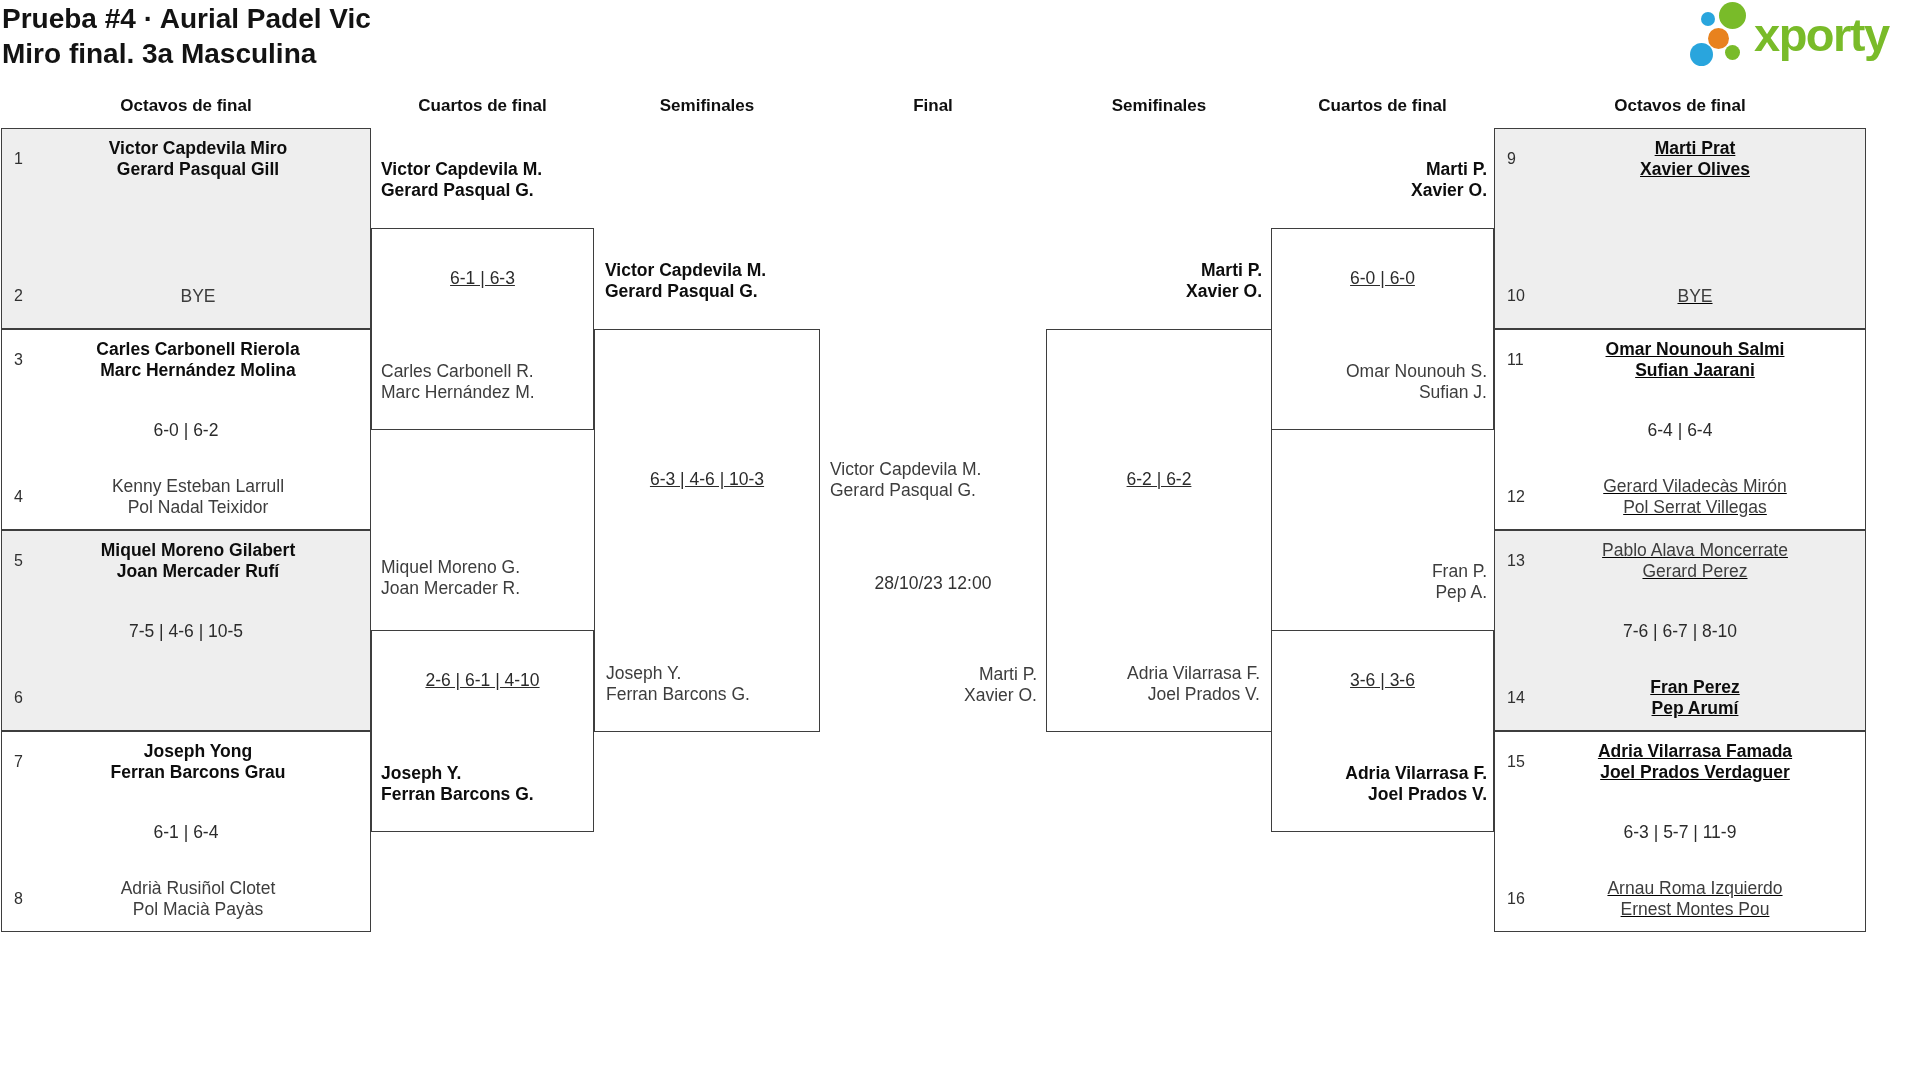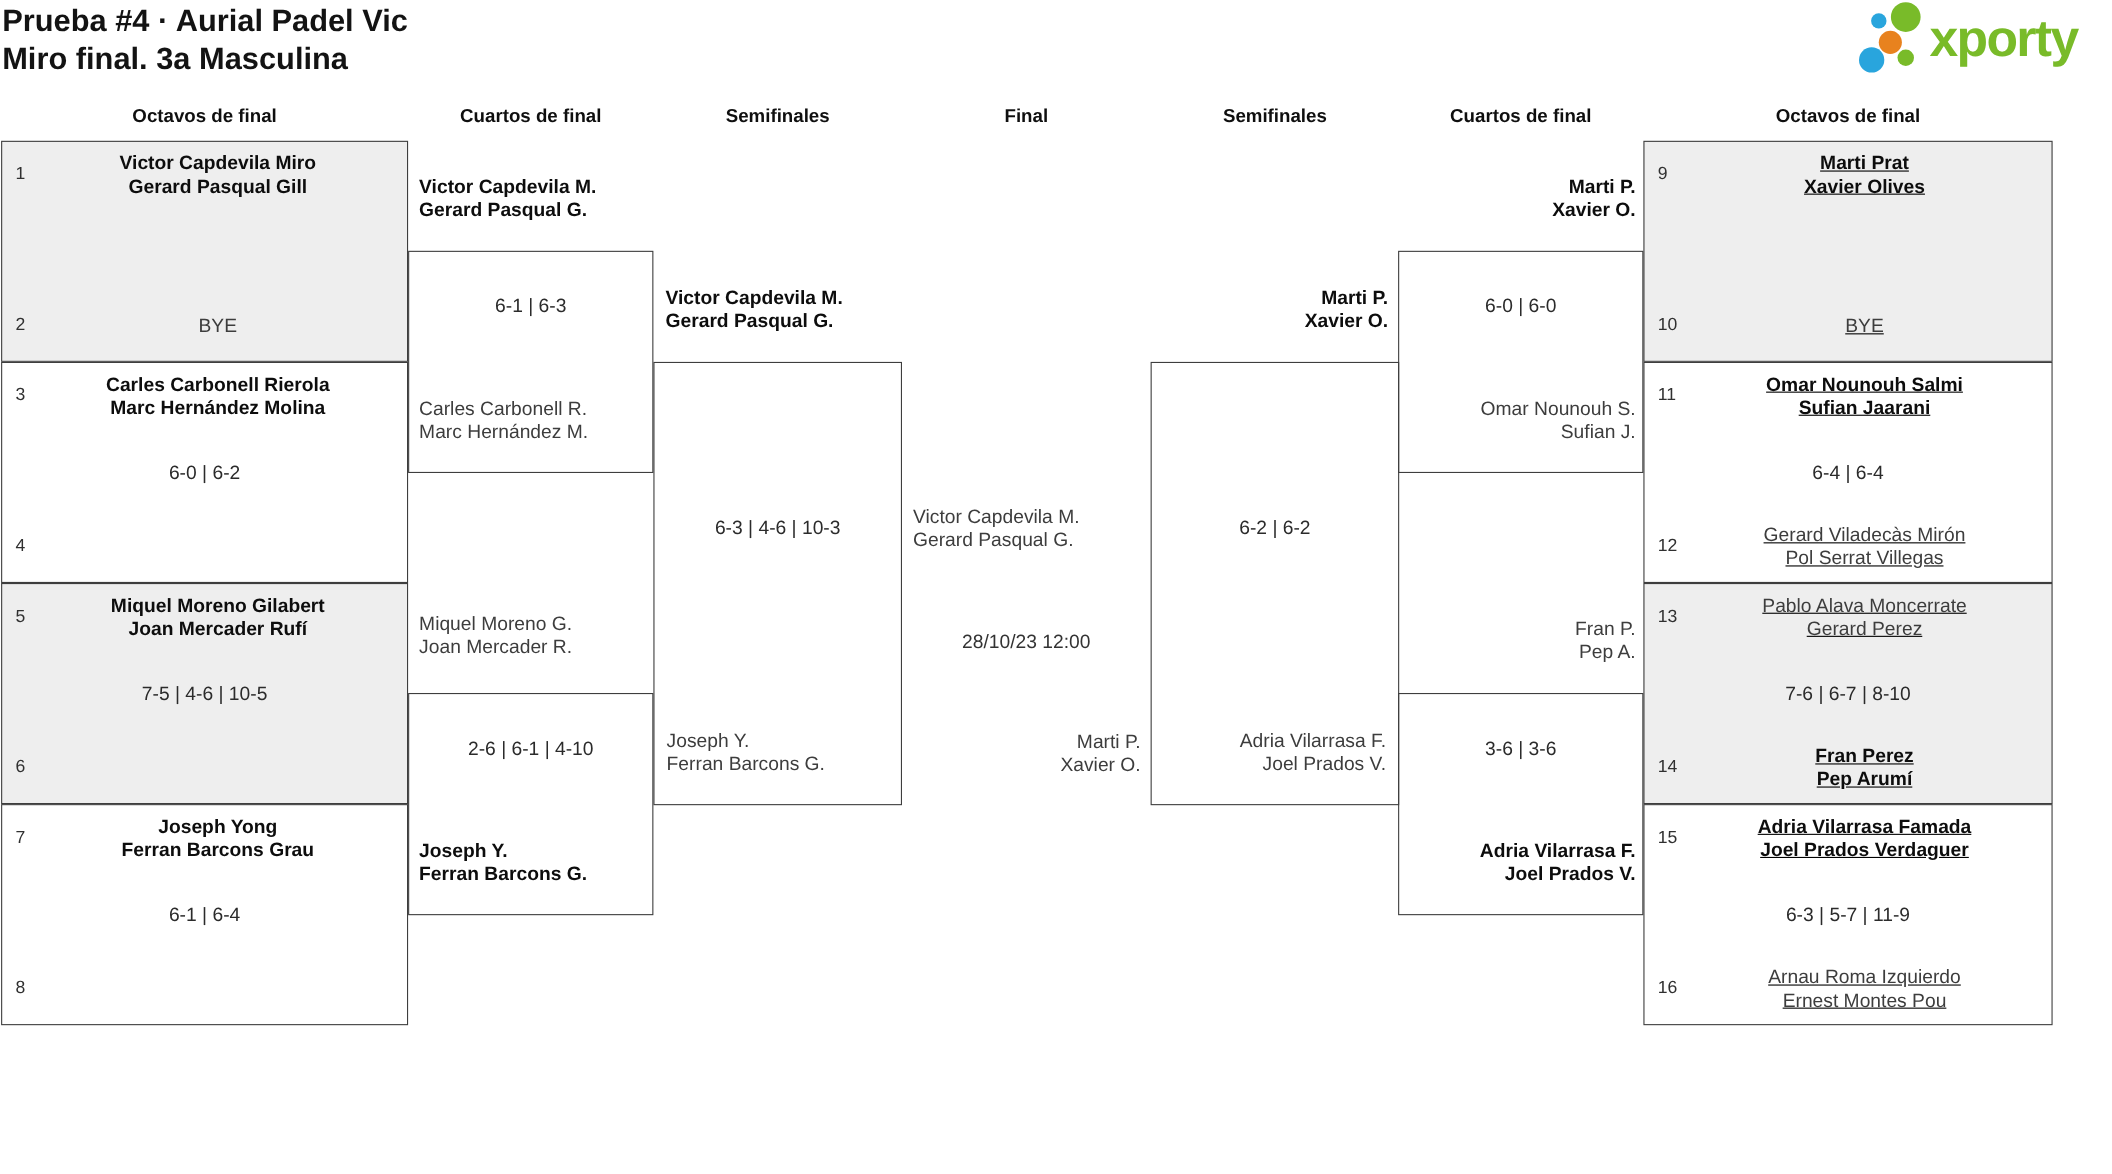--- a/index.html
+++ b/index.html
@@ -31,21 +31,21 @@
   .obox-r .team{left:36px;text-decoration:underline;}
   .tt{top:9px;}  .tb{top:146px;}
   .ln{font-size:17.5px;line-height:21px;white-space:nowrap;}
   .b .ln,.ln.b{font-weight:700;color:#0d0d0d;}
   .r .ln,.ln.r{font-weight:400;color:#3d3d3d;}
   .score{position:absolute;left:0;right:0;top:50%;transform:translateY(-50%);text-align:center;font-size:17.5px;color:#2b2b2b;}
 
   
   .label{position:absolute;line-height:21px;font-size:17.5px;}
   .label.ra{text-align:right;}
-  .linescore{position:absolute;font-size:17.5px;line-height:21px;text-align:center;color:#2b2b2b;}
+  .linescore{position:absolute;font-size:17.5px;line-height:21px;text-align:center;color:#2b2b2b;text-decoration:underline;}
   .dateline{position:absolute;font-size:17.5px;line-height:21px;text-align:center;color:#333333;}
 </style>
 </head>
 <body>
 
 <div class="stage">
 
   <div class="title">
     <div>Prueba #4 · Aurial Padel Vic</div>
     <div>Miro final. 3a Masculina</div>
@@ -81,40 +81,48 @@
   </div>
 
   <div class="box obox" style="left:1px;top:329px;">
     <div class="seed st">3</div>
     <div class="team tt b">
       <div class="ln">Carles Carbonell Rierola</div>
       <div class="ln">Marc Hernández Molina</div>
     </div>
     <div class="score">6-0 | 6-2</div>
     <div class="seed sb">4</div>
+    <div class="team tb r">
+      <div class="ln">Kenny Esteban Larrull</div>
+      <div class="ln">Pol Nadal Teixidor</div>
+    </div>
   </div>
 
   <div class="box obox gray" style="left:1px;top:530px;">
     <div class="seed st">5</div>
     <div class="team tt b">
       <div class="ln">Miquel Moreno Gilabert</div>
       <div class="ln">Joan Mercader Rufí</div>
     </div>
     <div class="score">7-5 | 4-6 | 10-5</div>
     <div class="seed sb">6</div>
   </div>
 
   <div class="box obox" style="left:1px;top:731px;">
     <div class="seed st">7</div>
     <div class="team tt b">
       <div class="ln">Joseph Yong</div>
       <div class="ln">Ferran Barcons Grau</div>
     </div>
     <div class="score">6-1 | 6-4</div>
     <div class="seed sb">8</div>
+    <div class="team tb r">
+      <div class="ln">Adrià Rusiñol Clotet</div>
+      <div class="ln">Pol Macià Payàs</div>
+    </div>
   </div>
 
   <div class="box obox obox-r gray" style="left:1494px;top:128px;">
     <div class="seed st">9</div>
     <div class="team tt b">
       <div class="ln">Marti Prat</div>
       <div class="ln">Xavier Olives</div>
     </div>
     <div class="seed sb">10</div>
     <div class="team tb r">

